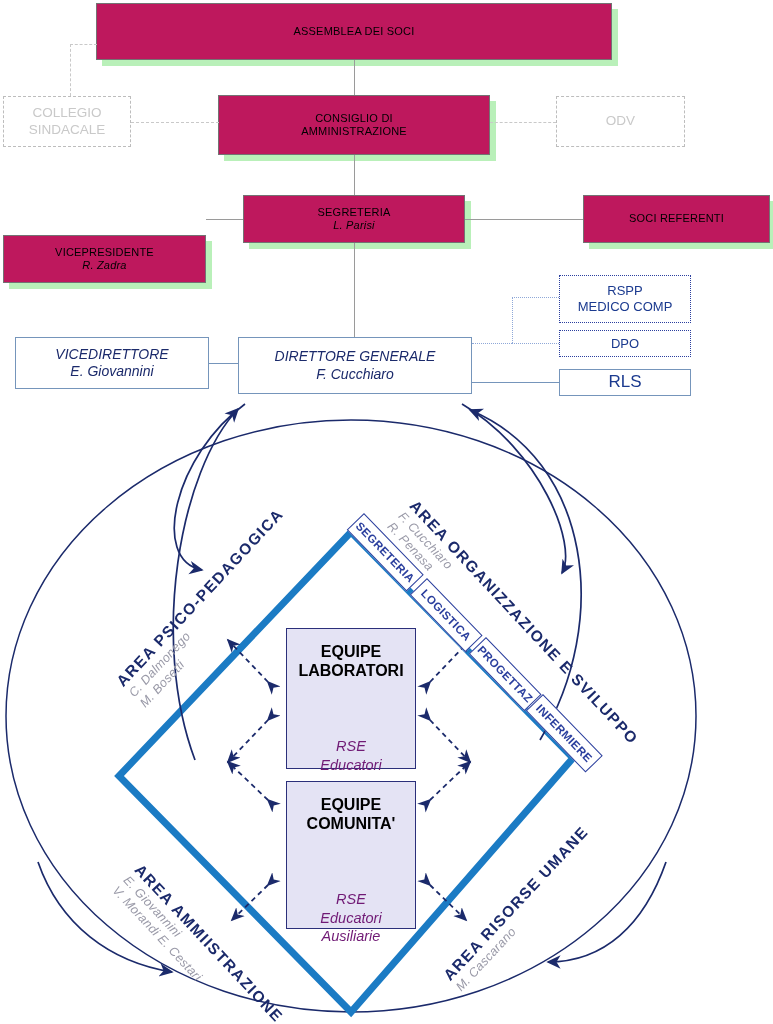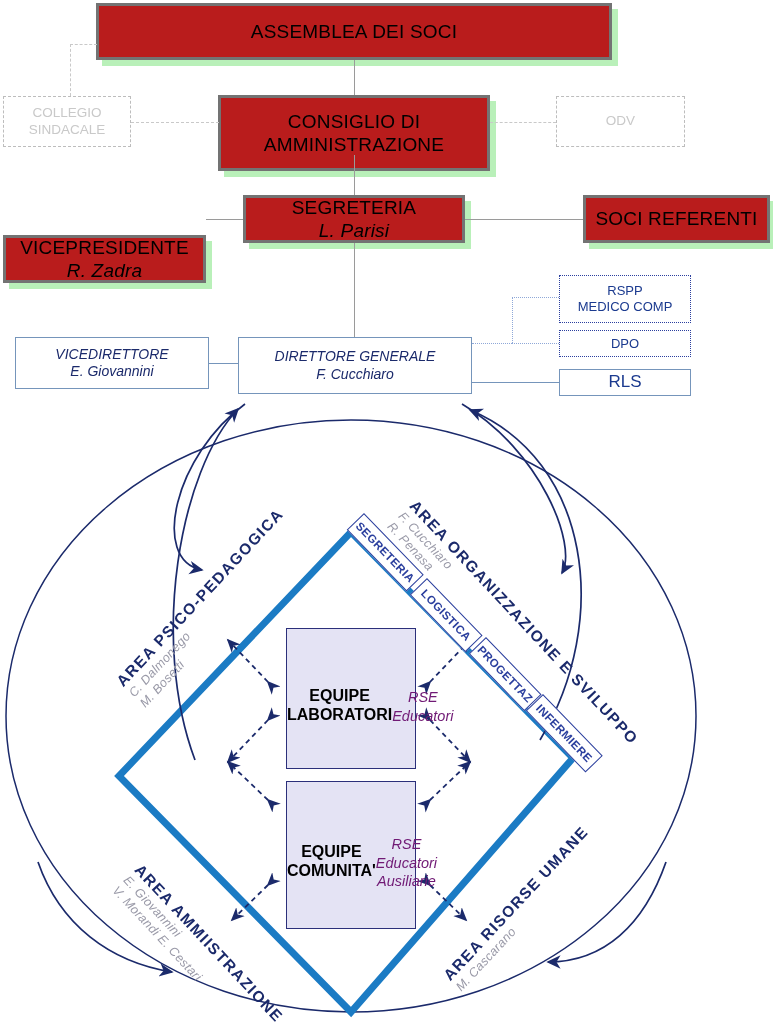--- a/index.html
+++ b/index.html
@@ -25,23 +25,23 @@
     justify-content: center;
     text-align: center;
     line-height: 1.22;
     color: #000000;
   }
   .box .l1 { display:block; }
   .box .l2 { display:block; }
 
   
   .gov {
-    border: 3px solid #737373;
-    background: #b91c1c;
-    font-size: 19px;
+    border: 1px solid #737373;
+    background: #be185d;
+    font-size: 11px;
     letter-spacing: .2px;
     box-shadow: 6px 6px 0 0 #b9f0b9;
   }
   .gov .l2 { font-style: italic; }
 
   
   .advisory {
     border: 1px dashed #bdbdbd;
     background: #ffffff;
     color: #c9c9c9;
@@ -85,25 +85,26 @@
 
   
   #ovl { position:absolute; left:0; top:0; width:773px; height:1024px; pointer-events:none; }
 
   
   .equipe {
     position: absolute;
     border: 1.4px solid #2b2f7a;
     background: #e4e3f4;
     display: flex;
-    flex-direction: row;
+    flex-direction: column;
     align-items: center;
     justify-content: flex-start;
     text-align: center;
     color: #000000;
+    gap: 40px;
   }
   .equipe .hd {
     font-weight: bold;
     font-size: 16px;
     line-height: 1.18;
     margin-top: 14px;
   }
   .equipe .sub {
     font-style: italic;
     font-size: 14.5px;
@@ -196,21 +197,21 @@
 
     <path d="M 430,885 L 466,920" fill="none" stroke="#1b2a6b" stroke-width="1.8" stroke-dasharray="5,4" marker-start="url(#ahNavyS)" marker-end="url(#ahNavyS)"></path>
   </svg>
 
   <div class="box gov" style="left:96px; top:3px; width:516px; height:57px;">
     <span class="l1">ASSEMBLEA DEI SOCI</span>
   </div>
 
   <div class="ln lnv" style="left:354px; top:60px; height:35px;"></div>
 
-  <div class="box gov" style="left:218px; top:95px; width:272px; height:76px;">
+  <div class="box gov" style="left:218px; top:95px; width:272px; height:60px;">
     <span class="l1">CONSIGLIO DI</span>
     <span class="l1">AMMINISTRAZIONE</span>
   </div>
 
   <div class="box advisory" style="left:3px; top:96px; width:128px; height:51px;">
     <span class="l1">COLLEGIO</span>
     <span class="l1">SINDACALE</span>
   </div>
   <div class="dash-v" style="left:70px; top:44px; height:52px;"></div>
   <div class="dash-h" style="left:70px; top:44px; width:27px;"></div>

